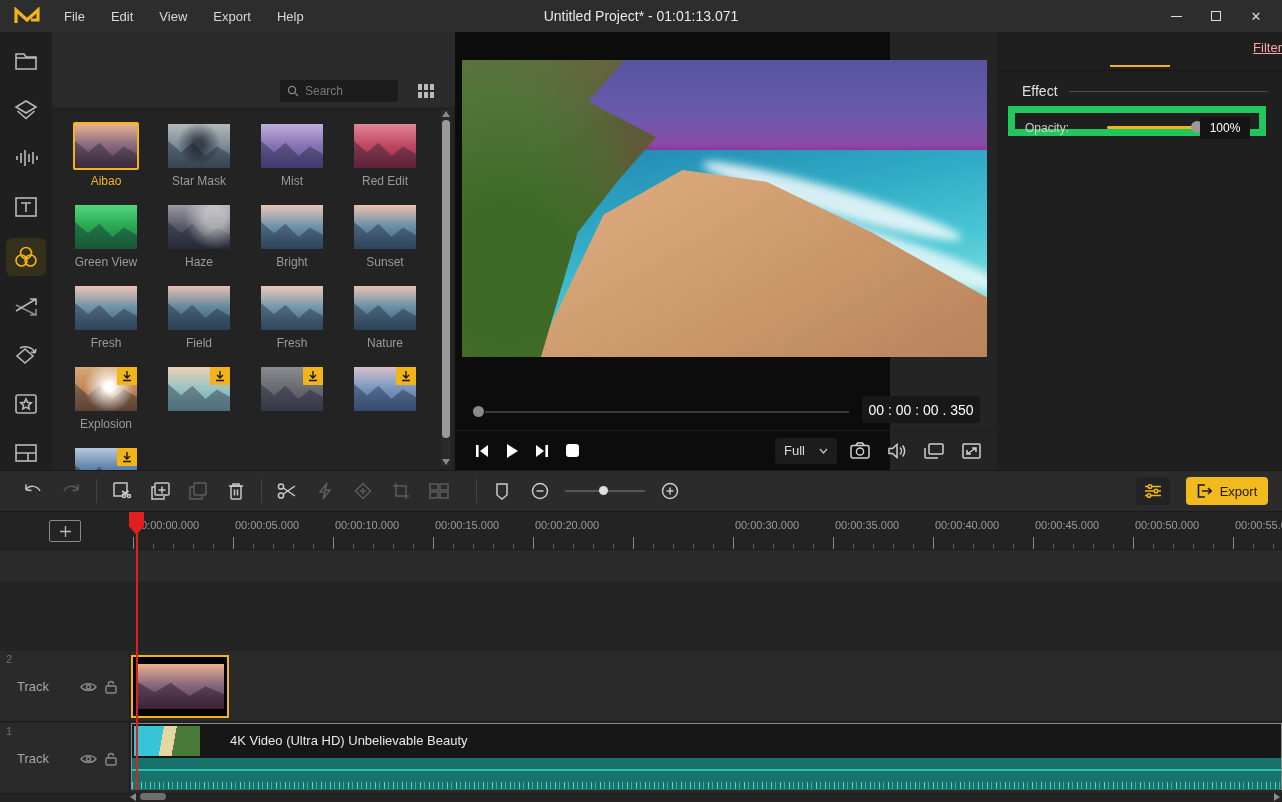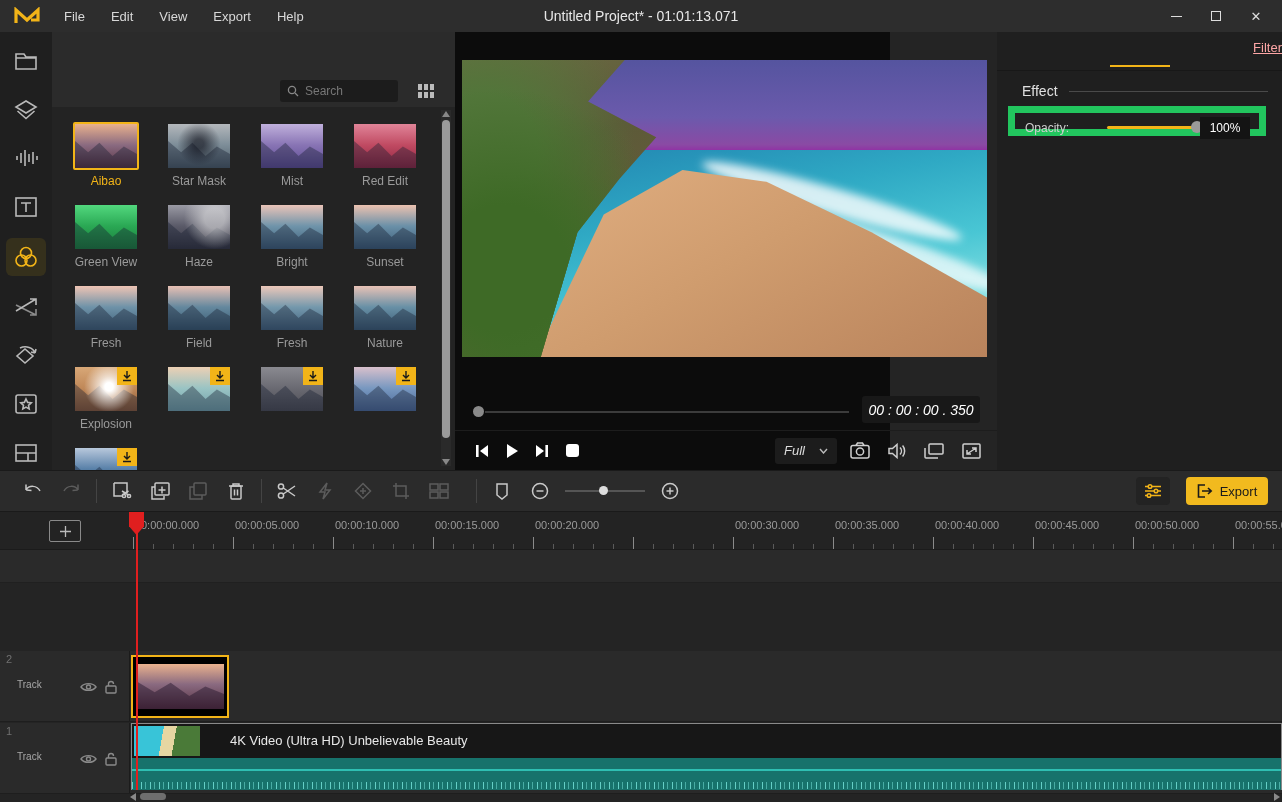--- a/index.html
+++ b/index.html
@@ -59,21 +59,21 @@
   .flabel { margin-top:4px; text-align:center; font-size:12px; color:#9a9a9a; width:66px;
             white-space:nowrap; overflow:hidden; }
   .fitem.selected .flabel { color:#f2b418; }
   .fscroll { position:absolute; right:4px; top:78px; width:10px; height:356px; background:#2a2a2a; }
   .fscroll .thumb { position:absolute; left:1px; top:10px; width:8px; height:318px; background:#9a9a9a; border-radius:4px; }
   .fscroll .arr { position:absolute; left:1px; width:0; height:0; border-left:4px solid transparent; border-right:4px solid transparent; }
   .fscroll .up { top:1px; border-bottom:6px solid #888; }
   .fscroll .down { bottom:1px; border-top:6px solid #888; }
 
   
-  .preview { position:absolute; left:455px; top:32px; width:435px; height:438px; background:#0c0c0c;font-style:italic; }
+  .preview { position:absolute; left:455px; top:32px; width:435px; height:438px; background:#0c0c0c; }
   .vframe { position:absolute; left:7px; top:28px; width:525px; height:297px; background:#000; overflow:hidden; }
   .sky { position:absolute; left:0; top:0; width:100%; height:92px;
          background:linear-gradient(180deg,#55549f 0%,#6b5aac 62%,#8a4aa4 92%,#922ca4 100%); }
   .ocean { position:absolute; left:0; top:90px; width:100%; height:207px;
            background:linear-gradient(168deg,#1f7fae 0%,#2fa9c4 35%,#49c6d4 60%,#8fe4e4 85%); }
   .foam1,.foam2,.foam3 { position:absolute; background:rgba(255,255,255,.8); filter:blur(4px); border-radius:50%; }
   .foam1 { left:235px; top:128px; width:270px; height:26px; transform:rotate(16deg); }
   .foam2 { left:300px; top:175px; width:250px; height:30px; transform:rotate(18deg); opacity:.9; }
   .foam3 { left:390px; top:235px; width:200px; height:34px; transform:rotate(20deg); }
   .sand { position:absolute; inset:0;
@@ -135,21 +135,21 @@
   .ruler { position:absolute; left:0; top:0; width:1282px; height:38px; background:#232323; border-bottom:1px solid #1b1b1b; overflow:hidden; }
   .addtrack { position:absolute; left:49px; top:8px; width:32px; height:22px; border:1px solid #8a8a8a; border-radius:2px;
               display:flex; align-items:center; justify-content:center; color:#bbb; font-size:15px; }
   .rlabel { position:absolute; top:7px; font-size:11px; color:#9a9a9a; transform:translateX(-50%); white-space:nowrap; }
   .tick { position:absolute; bottom:0; width:1px; background:#6d6d6d; }
   .trow-a { position:absolute; left:0; top:38px; width:1282px; height:33px; background:#2a2a2a; border-bottom:1px solid #202020; }
   .tgap { position:absolute; left:0; top:71px; width:1282px; height:68px; background:#242424; }
   .track-row { position:absolute; left:0; width:1282px; height:71px; background:#2a2a2a; border-bottom:1px solid #1e1e1e; }
   .track-head { position:absolute; left:0; top:0; width:130px; height:100%; border-right:1px solid #1b1b1b; }
   .tnum { position:absolute; left:6px; top:2px; font-size:11px; color:#707070; }
-  .tname { position:absolute; left:17px; top:28px; font-size:10px; color:#a8a8a8; }
+  .tname { position:absolute; left:17px; top:28px; font-size:13px; color:#a8a8a8; }
   .thicon { position:absolute; top:27px; width:18px; height:18px; display:flex; align-items:center; justify-content:center; }
   .thicon svg { stroke:#8a8a8a; fill:none; stroke-width:1.4; }
   .clip2 { position:absolute; left:131px; top:4px; width:98px; height:63px; background:#000;
            border:2px solid #f2b418; }
   .clip2 .img { position:absolute; left:3px; top:7px; right:3px; bottom:7px; }
   .clip1 { position:absolute; left:131px; top:0px; width:1151px; height:67px; border:1px solid #8a8a8a; background:#171717; }
   .clip1-top { position:absolute; left:0; top:0; width:100%; height:34px; display:flex; align-items:center; }
   .clip1-thumb { position:absolute; left:2px; top:2px; width:66px; height:30px;
                  background:linear-gradient(100deg,#38c4d8 0 42%,#e6d6a2 42% 60%,#4a7a38 60% 100%); }
   .clip1-title { position:absolute; left:98px; top:9px; font-size:13px; color:#e8e8e8; white-space:nowrap; }

